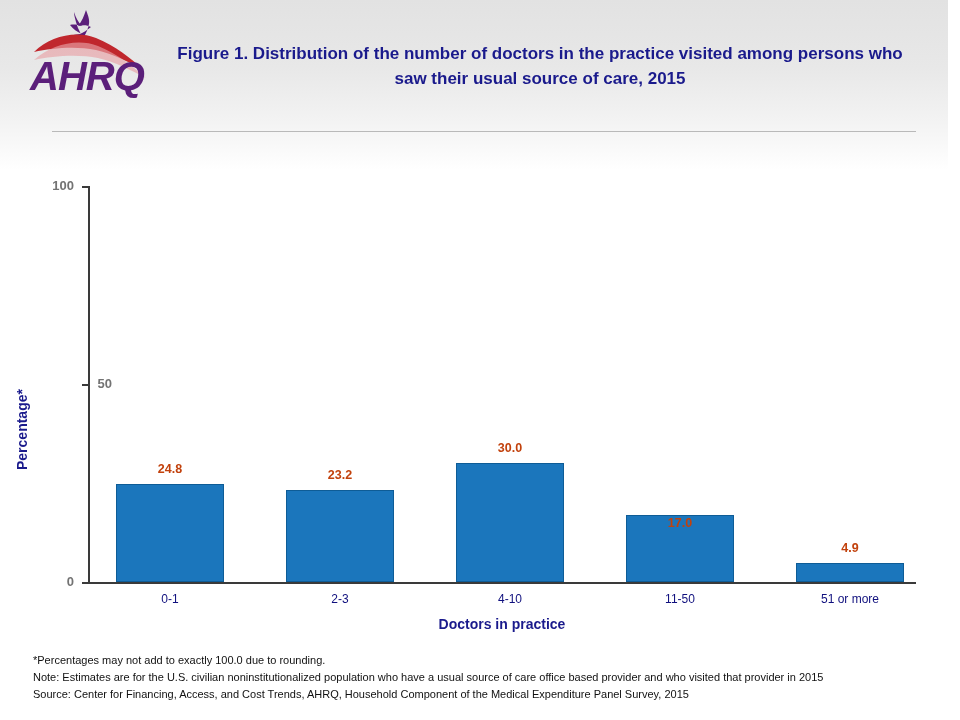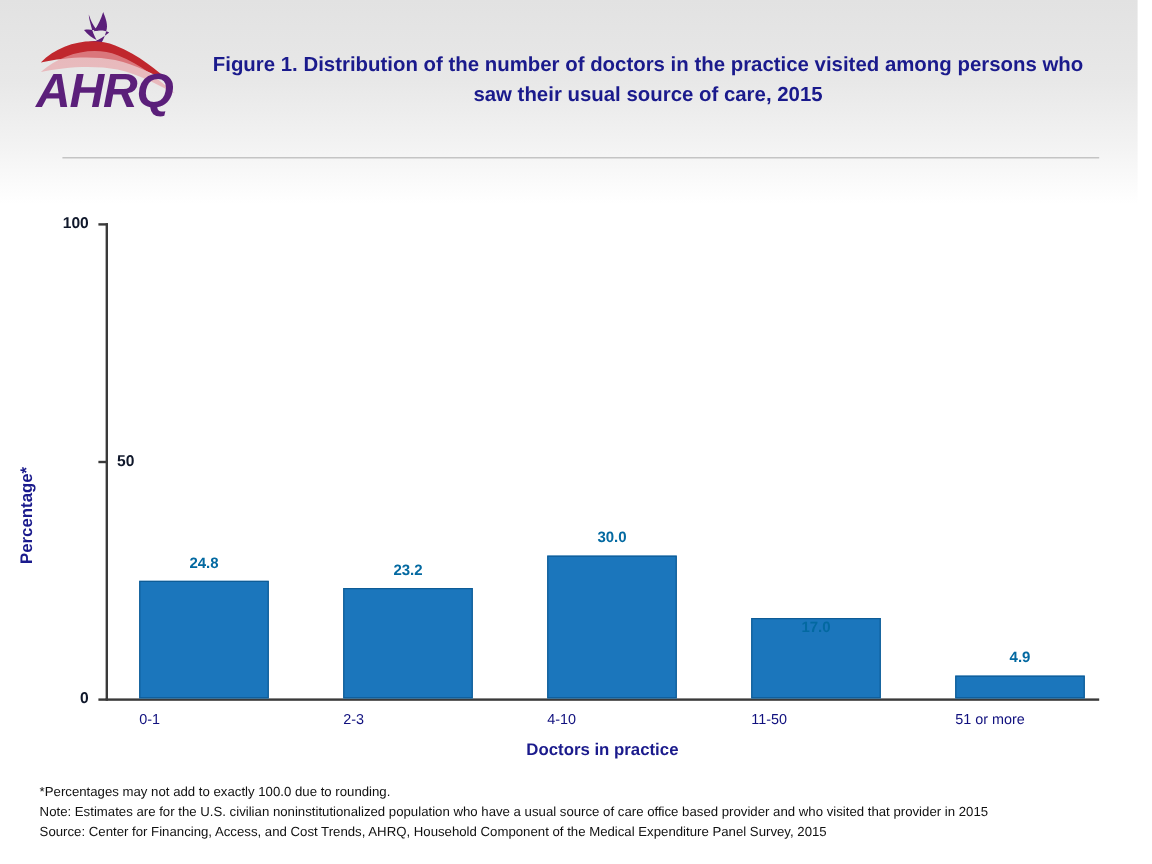--- a/index.html
+++ b/index.html
@@ -104,37 +104,38 @@
   .ylabels {
     position: absolute;
     left: 0; top: 0; width: 88px; height: 430px;
   }
   .ylab {
     position: absolute;
     width: 74px;
     text-align: right;
     font-size: 13px;
     font-weight: bold;
-    color: #0f172a;
+    color: #737373;
   }
   .bar {
     position: absolute;
     background: #1b76bc;
     border: 1px solid #0e5c96;
     box-sizing: border-box;
   }
   .bar-value {
     position: absolute;
     text-align: center;
     font-size: 12.5px;
     font-weight: bold;
-    color: #0369a1;
+    color: #c2410c;
   }
   .xcat {
     position: absolute;
+    text-align: center;
     font-size: 12px;
     color: #10107e;
   }
   .axis-label-x {
     position: absolute;
     left: 88px;
     top: 446px;
     width: 828px;
     text-align: center;
     font-size: 14px;

